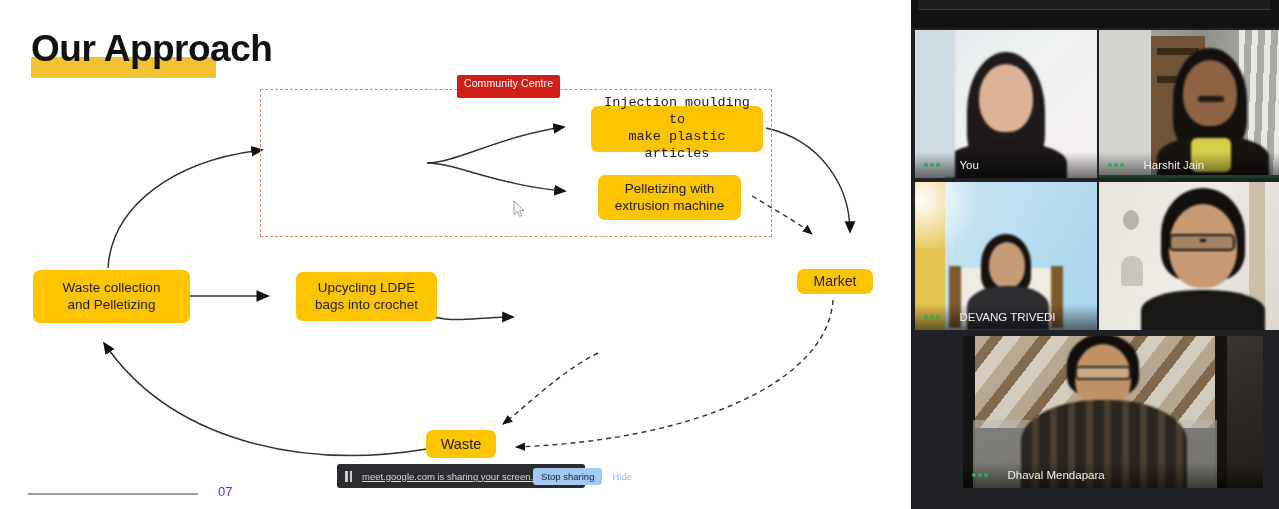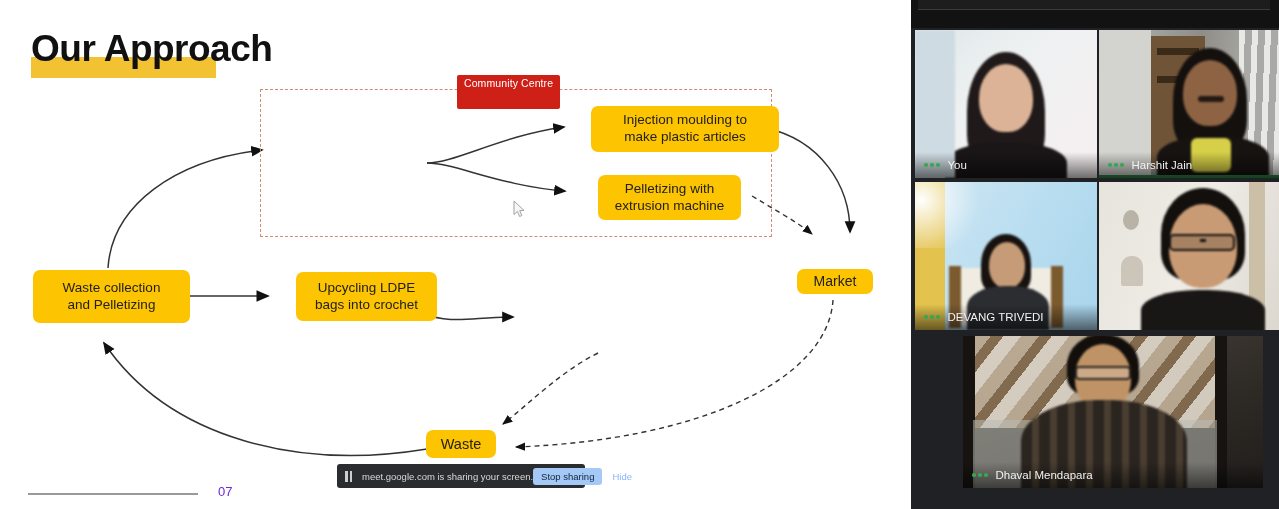--- a/index.html
+++ b/index.html
@@ -30,60 +30,60 @@
     box-sizing:border-box;padding:5px 8px;z-index:6;
   }
   .node span{display:block;}
 
   #grp-box{
     position:absolute;border:1.4px dashed #d08b72;
     box-sizing:border-box;z-index:2;background:transparent;
   }
   #grp-label{
     position:absolute;background:#cf2017;color:#fff;
-    font-size:10.5px;padding:2px 7px 20px 7px;border-radius:2px;
+    font-size:10.5px;padding:2px 7px 9px 7px;border-radius:2px;
     white-space:nowrap;z-index:7;letter-spacing:.1px;
   }
 
   
   #foot-rule{position:absolute;left:28px;top:493px;width:170px;height:1.6px;background:#9a9a9a;z-index:5;}
   #foot-num{position:absolute;left:218px;top:484px;font-size:13px;color:#6d28d9;z-index:5;}
 
   
   #cursor{position:absolute;left:513px;top:200px;width:13px;height:18px;z-index:20;opacity:.72;}
 
   
   #share-bar{
     position:absolute;left:337px;top:464px;width:248px;height:24px;
     background:#2b2c2f;border-radius:3px;display:flex;align-items:center;
     padding:0 6px;box-sizing:border-box;z-index:30;
   }
   #share-pause{width:11px;height:11px;display:flex;gap:2px;margin:0 6px 0 2px;flex:0 0 auto;}
   #share-pause i{display:block;width:2.5px;height:11px;background:#cdcdcd;}
-  #share-text{color:#d9d9d9;font-size:9.5px;white-space:nowrap;flex:1 1 auto;}
+  #share-text{color:#d9d9d9;font-size:9.5px;white-space:nowrap;flex:1 1 auto;text-decoration:underline;}
   #stop-sharing{
     background:#a5c9f7;color:#11243c;font-size:9.5px;
     padding:3px 8px;border-radius:3px;white-space:nowrap;flex:0 0 auto;
   }
   #hide-btn{color:#8ab4f8;font-size:9.5px;margin:0 4px 0 10px;white-space:nowrap;flex:0 0 auto;}
 
   
   #meet-panel{
     position:absolute;left:911px;top:0;width:368px;height:509px;
     background:#202124;overflow:hidden;
   }
   #meet-topbar{position:absolute;left:0;top:0;width:368px;height:28px;background:#121212;}
   #meet-topbar-strip{position:absolute;left:7px;top:0;width:352px;height:9px;background:#1d1d1d;border-bottom:1px solid #3a3a3a;}
 
   .tile{position:absolute;overflow:hidden;background:#2c2d30;}
   .tile .vid{position:absolute;left:0;top:0;width:100%;height:100%;}
   .tile .speaking{position:absolute;left:0;bottom:0;width:100%;height:3px;background:#2a8c4a;}
   .namebar{
     position:absolute;left:0;bottom:0;width:100%;height:26px;
-    display:flex;align-items:center;gap:8px;padding-left:9px;
+    display:flex;align-items:center;gap:20px;padding-left:9px;
     box-sizing:border-box;
     background:linear-gradient(to top,rgba(0,0,0,.55),rgba(0,0,0,0));
   }
   .dots{display:flex;gap:2.5px;flex:0 0 auto;}
   .dots i{width:3.5px;height:3.5px;border-radius:50%;background:#34a853;display:block;}
   .pname{color:#f1f1f1;font-size:11.5px;white-space:nowrap;overflow:hidden;text-overflow:ellipsis;}
 
   
   .person{position:absolute;left:0;top:0;width:100%;height:100%;}
   .head{position:absolute;border-radius:50% 50% 45% 45%;}
@@ -134,21 +134,21 @@
   </svg>
 
   <div class="node" style="left:33px;top:270px;width:157px;height:53px;">
     <div>
       <span>Waste collection</span>
       <span>and Pelletizing</span>
     </div>
   </div>
 
 
-  <div class="node" style="left:591px;top:106px;width:188px;height:46px;">
+  <div class="node" style="left:591px;top:106px;width:172px;height:46px;font-family:Liberation Mono, monospace;">
     <div>
       <span>Injection moulding to</span>
       <span>make plastic articles</span>
     </div>
   </div>
 
   <div class="node" style="left:598px;top:175px;width:143px;height:45px;">
     <div>
       <span>Pelletizing with</span>
       <span>extrusion machine</span>

